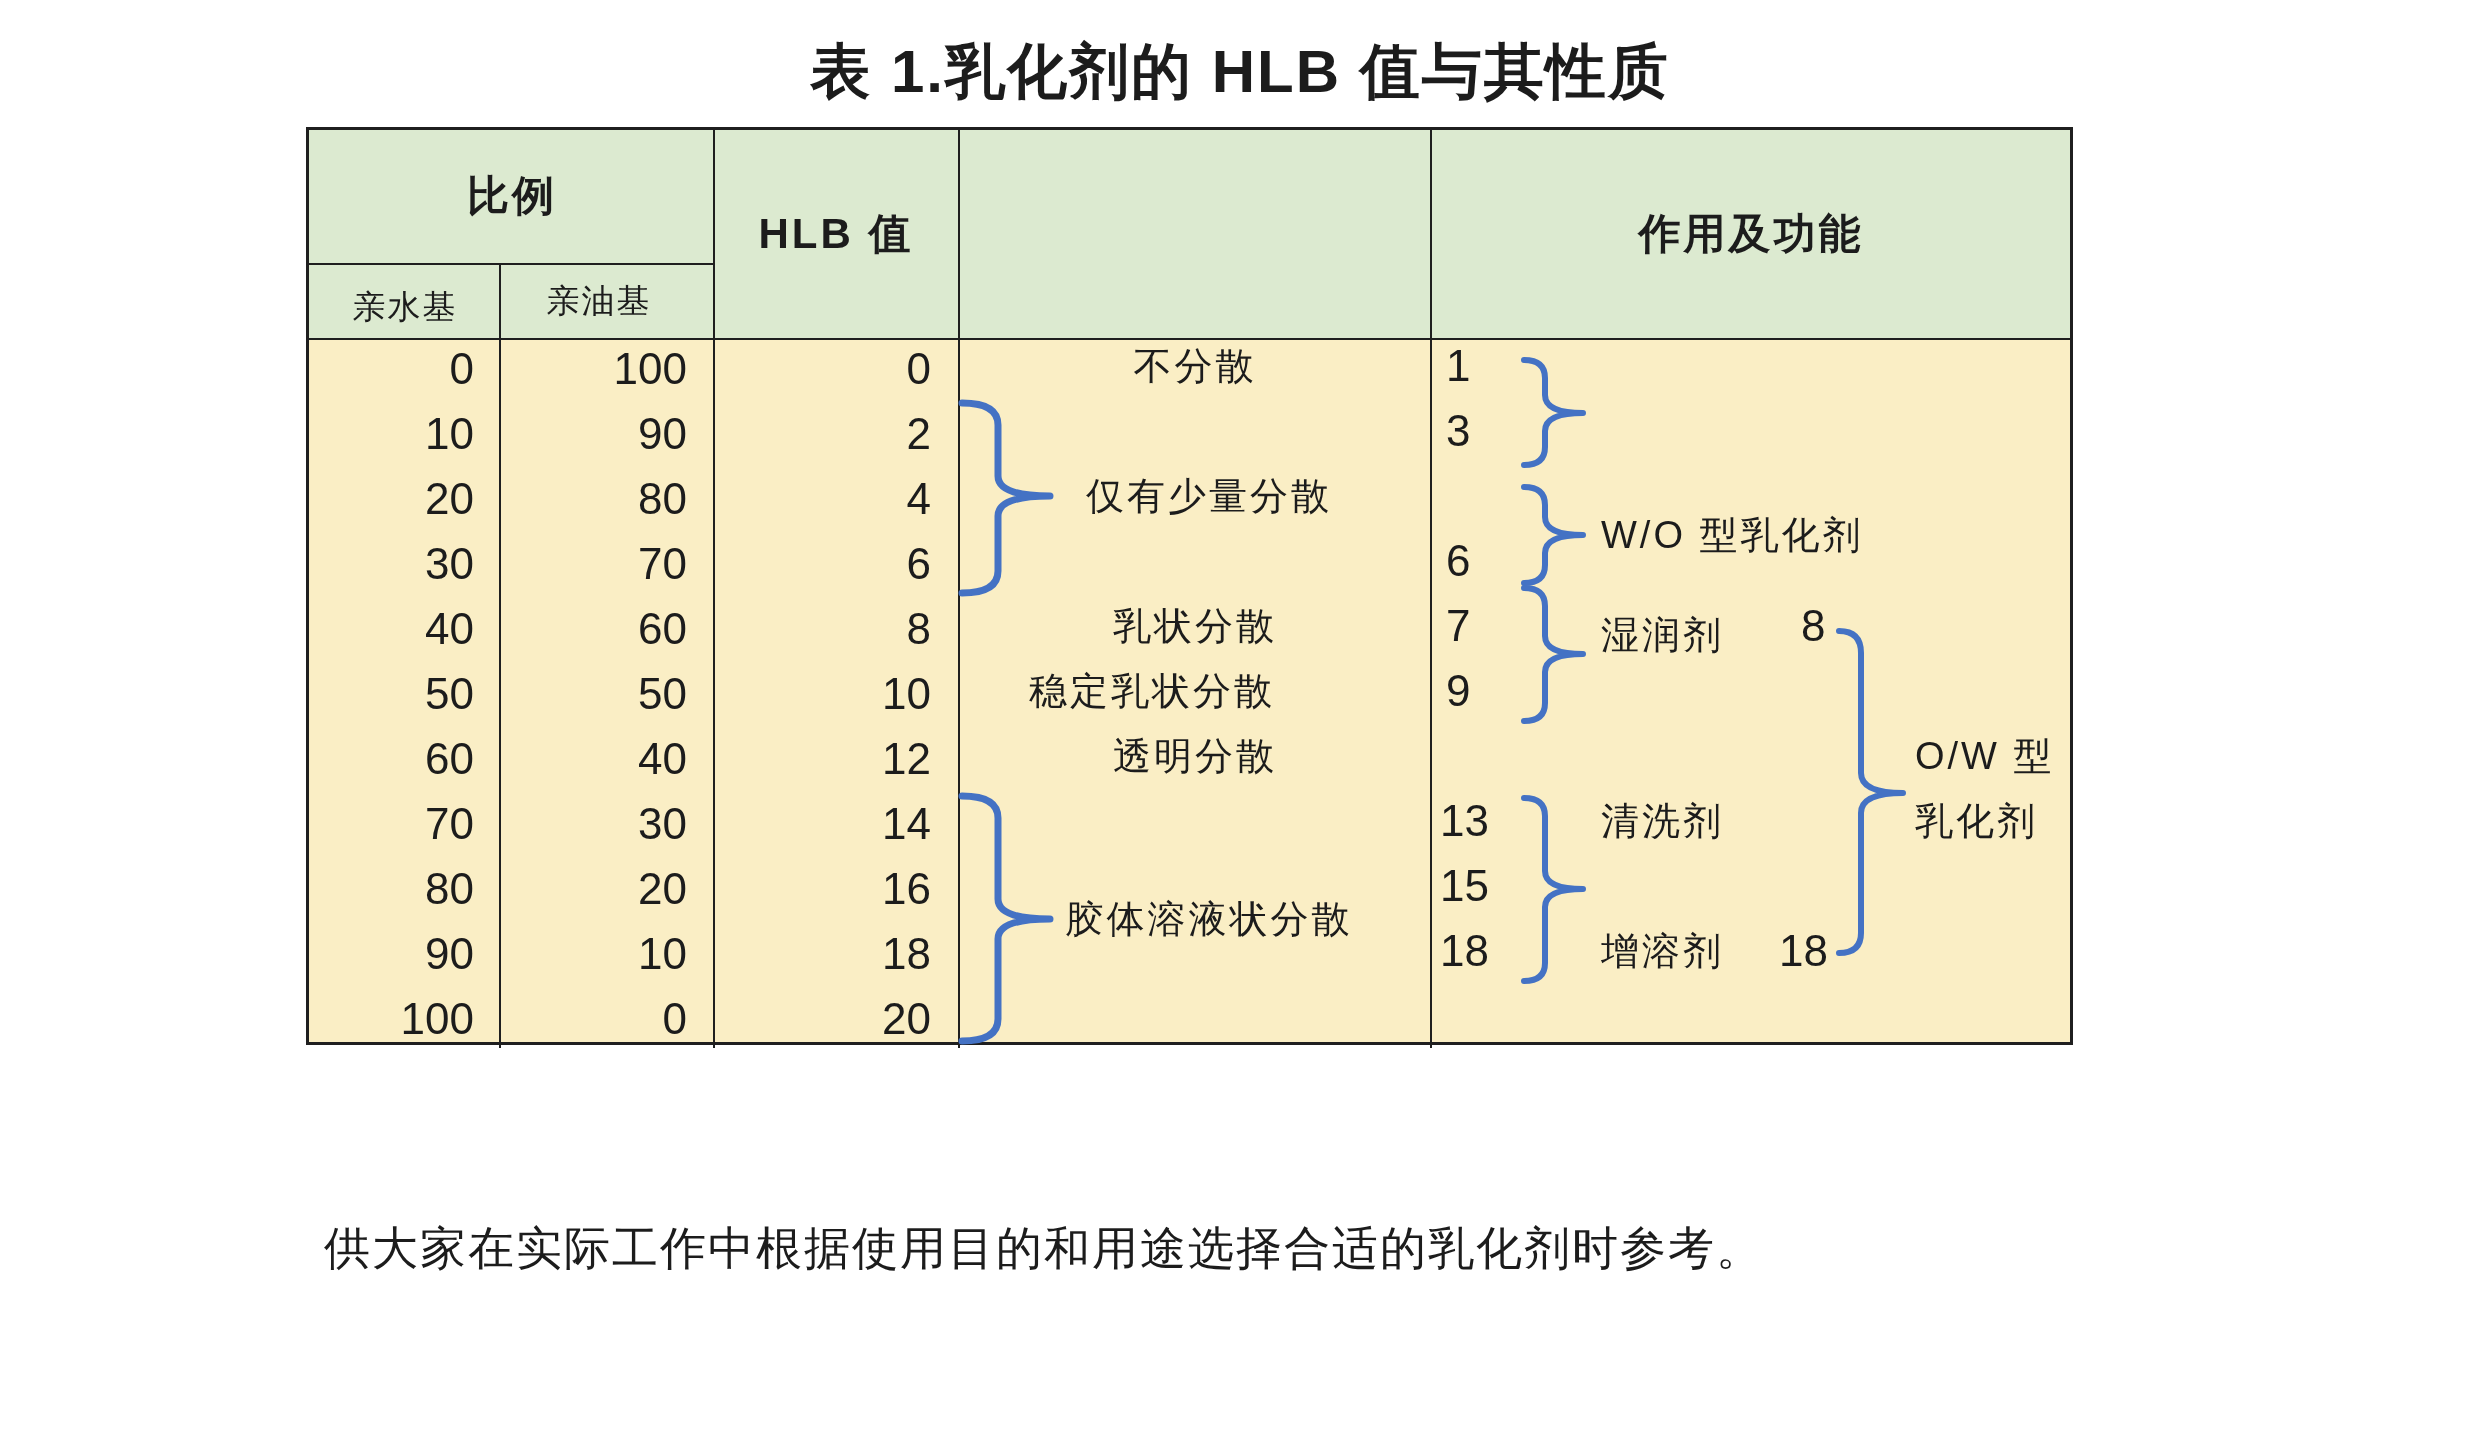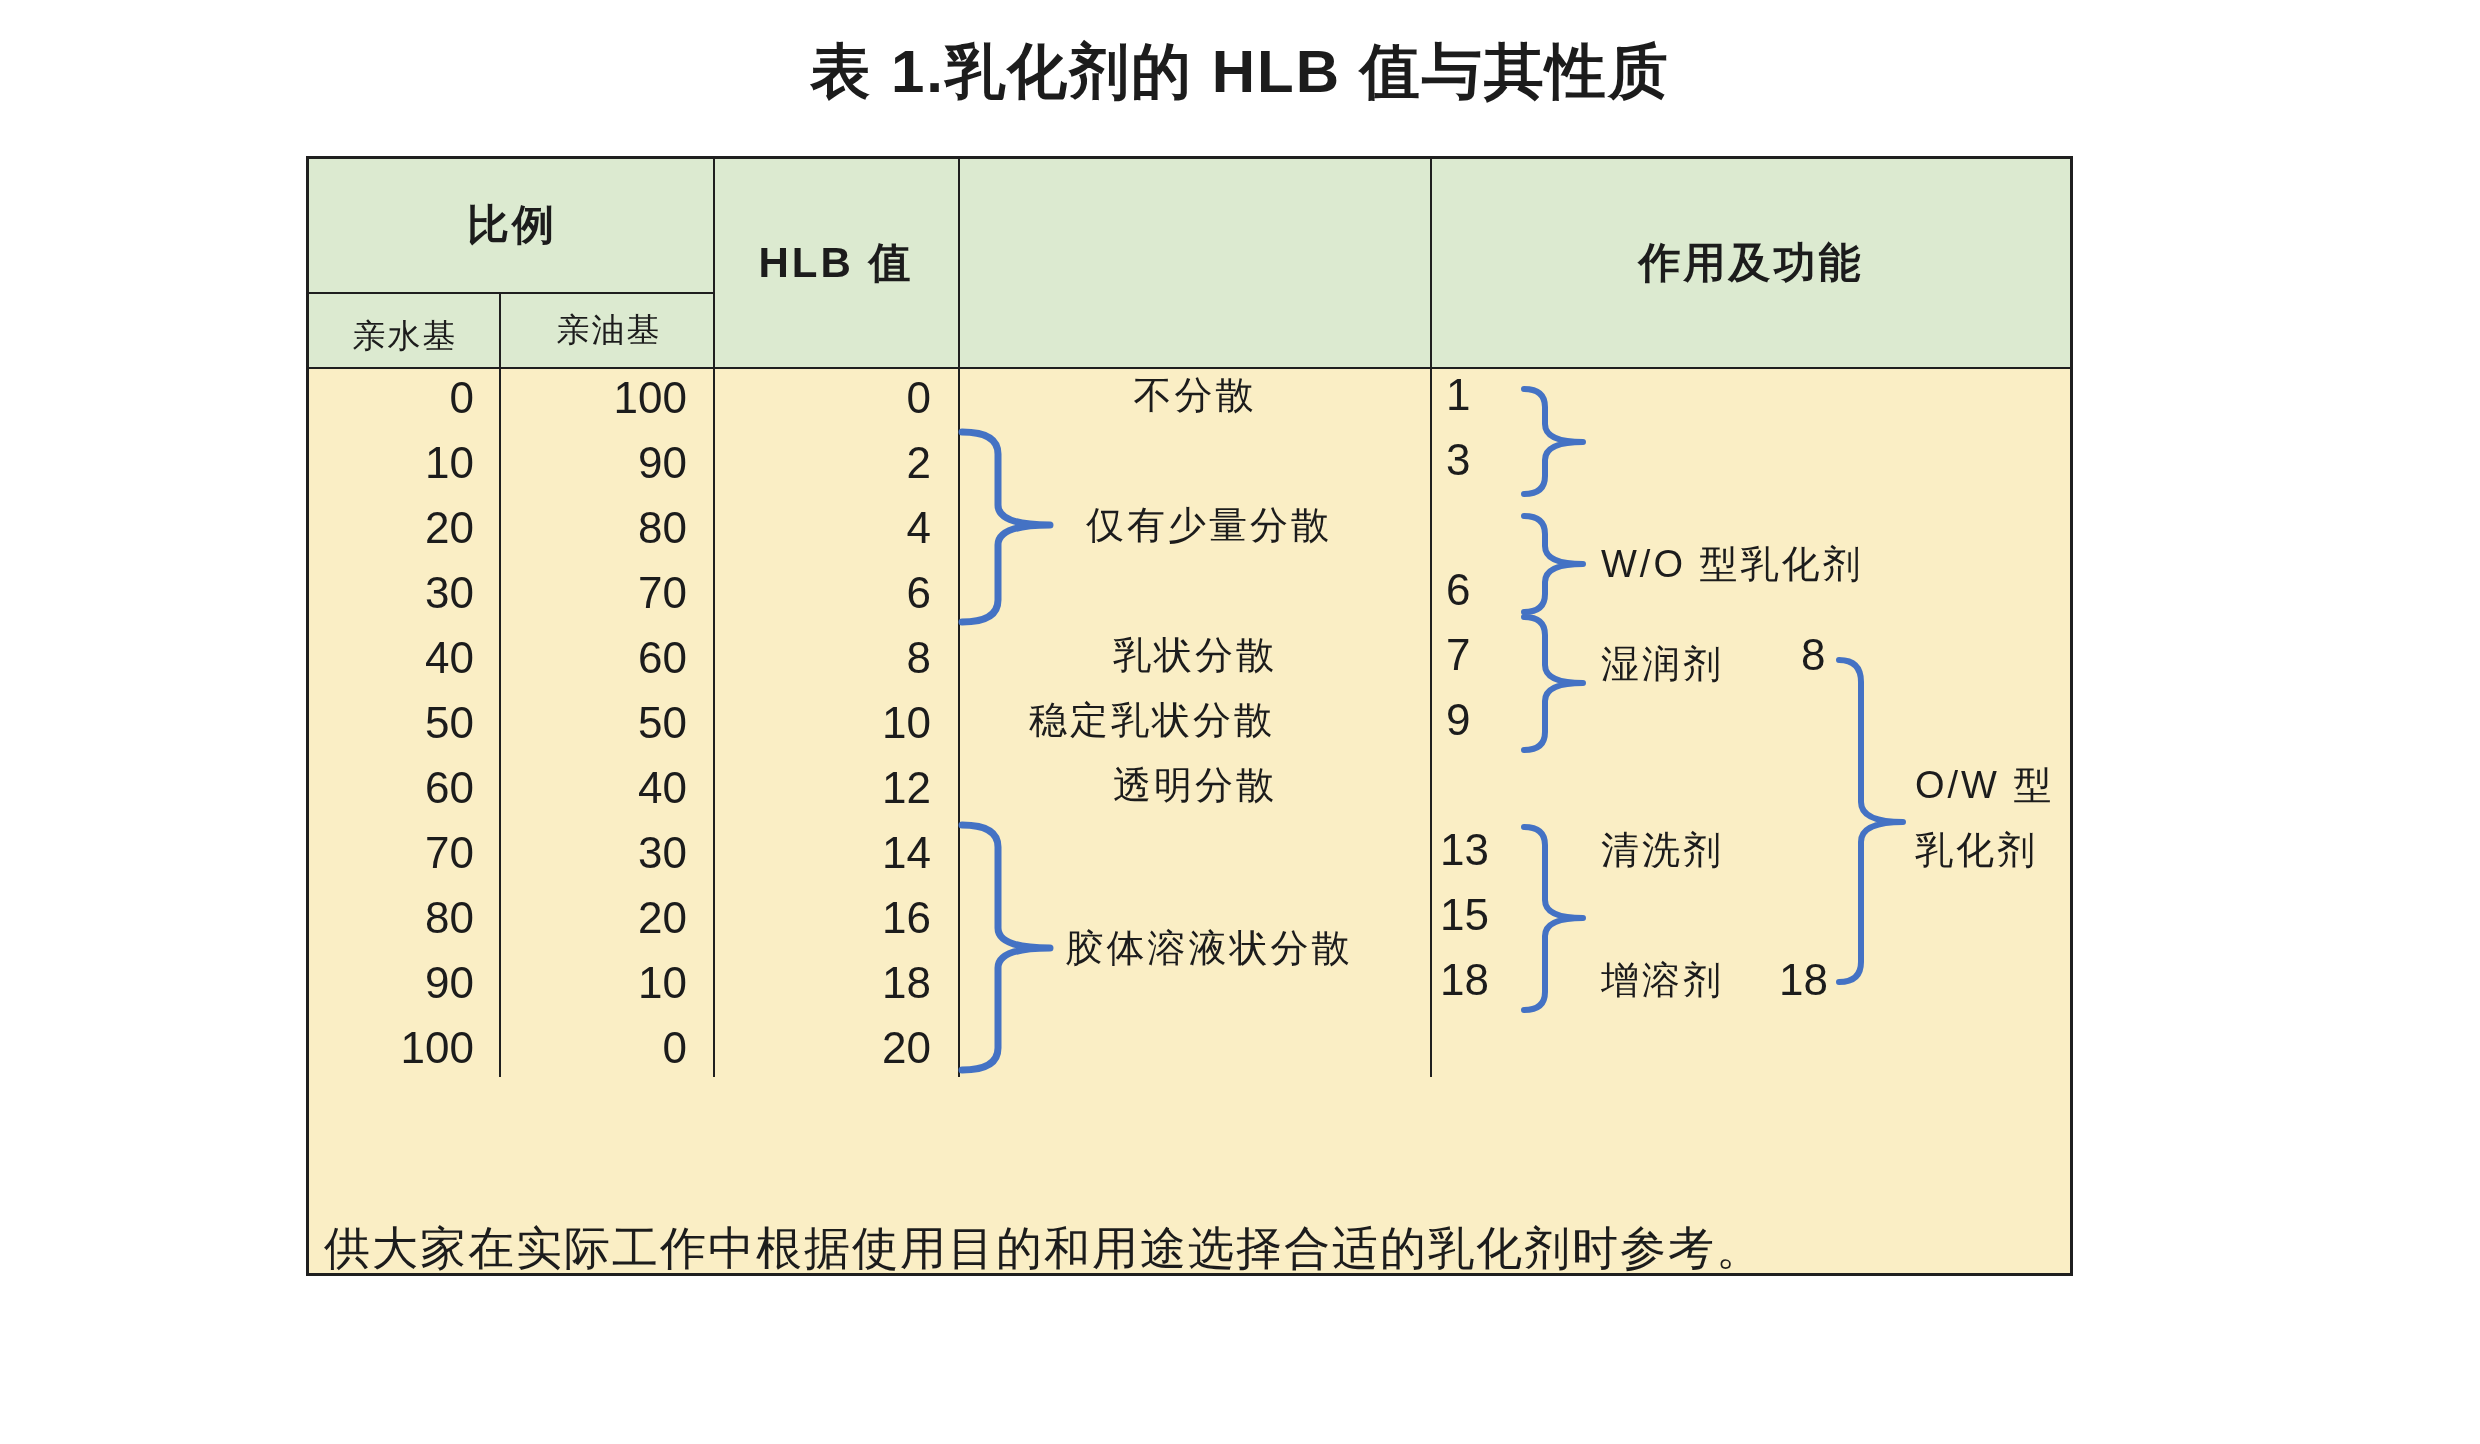--- a/index.html
+++ b/index.html
@@ -8,22 +8,22 @@
     background:#ffffff;
     font-family:"Liberation Sans","DejaVu Sans",sans-serif;
     color:#1c1c1c;
   }
   .doc-title{
     position:absolute;left:0;right:0;top:32px;
     text-align:center;font-size:60px;font-weight:bold;letter-spacing:2px;
     white-space:nowrap;
   }
   #hlb-table{
-    position:absolute;left:306px;top:127px;width:1767px;height:1120px;
-    box-sizing:border-box;border:3px solid #1f1f1f;background:#faeec5;margin-top:29px;
+    position:absolute;left:306px;top:127px;width:1767px;height:918px;
+    box-sizing:border-box;border:3px solid #1f1f1f;background:#faeec5;
   }
   .head-band{position:absolute;left:0;top:0;width:100%;height:208px;background:#dcead0;}
   .vline{position:absolute;width:2px;background:#1f1f1f;}
   .hline{position:absolute;height:2px;background:#1f1f1f;}
   .cellt{position:absolute;transform:translate(-50%,-50%);white-space:nowrap;}
   .h-main{font-size:42px;font-weight:bold;letter-spacing:3px;}
   .h-sub{font-size:33px;letter-spacing:2px;}
   .num-stack{position:absolute;top:206px;display:flex;flex-direction:column;text-align:right;}
   .num-stack>div{height:65px;line-height:65px;font-size:44px;font-weight:300;}
   .bh{position:absolute;transform:translate(-50%,-50%);font-size:38px;letter-spacing:3px;white-space:nowrap;}
@@ -48,21 +48,21 @@
 
   <div class="vline" style="left:190px;top:133px;height:785px;"></div>
   <div class="vline" style="left:404px;top:0;height:918px;"></div>
   <div class="vline" style="left:649px;top:0;height:918px;"></div>
   <div class="vline" style="left:1121px;top:0;height:918px;"></div>
   <div class="hline" style="left:0;top:133px;width:404px;"></div>
   <div class="hline" style="left:0;top:208px;width:1761px;"></div>
 
   <div class="cellt h-main" style="left:203px;top:66px;">比例</div>
   <div class="cellt h-sub" style="left:96px;top:177px;">亲水基</div>
-  <div class="cellt h-sub" style="left:300px;top:171px;">亲油基</div>
+  <div class="cellt h-sub" style="left:290px;top:171px;">亲油基</div>
   <div class="cellt h-main" style="left:527px;top:104px;">HLB 值</div>
   <div class="cellt h-main" style="left:1442px;top:104px;">作用及功能</div>
 
   <div class="num-stack" style="left:0;width:165px;">
     <div>0</div>
     <div>10</div>
     <div>20</div>
     <div>30</div>
     <div>40</div>
     <div>50</div>

